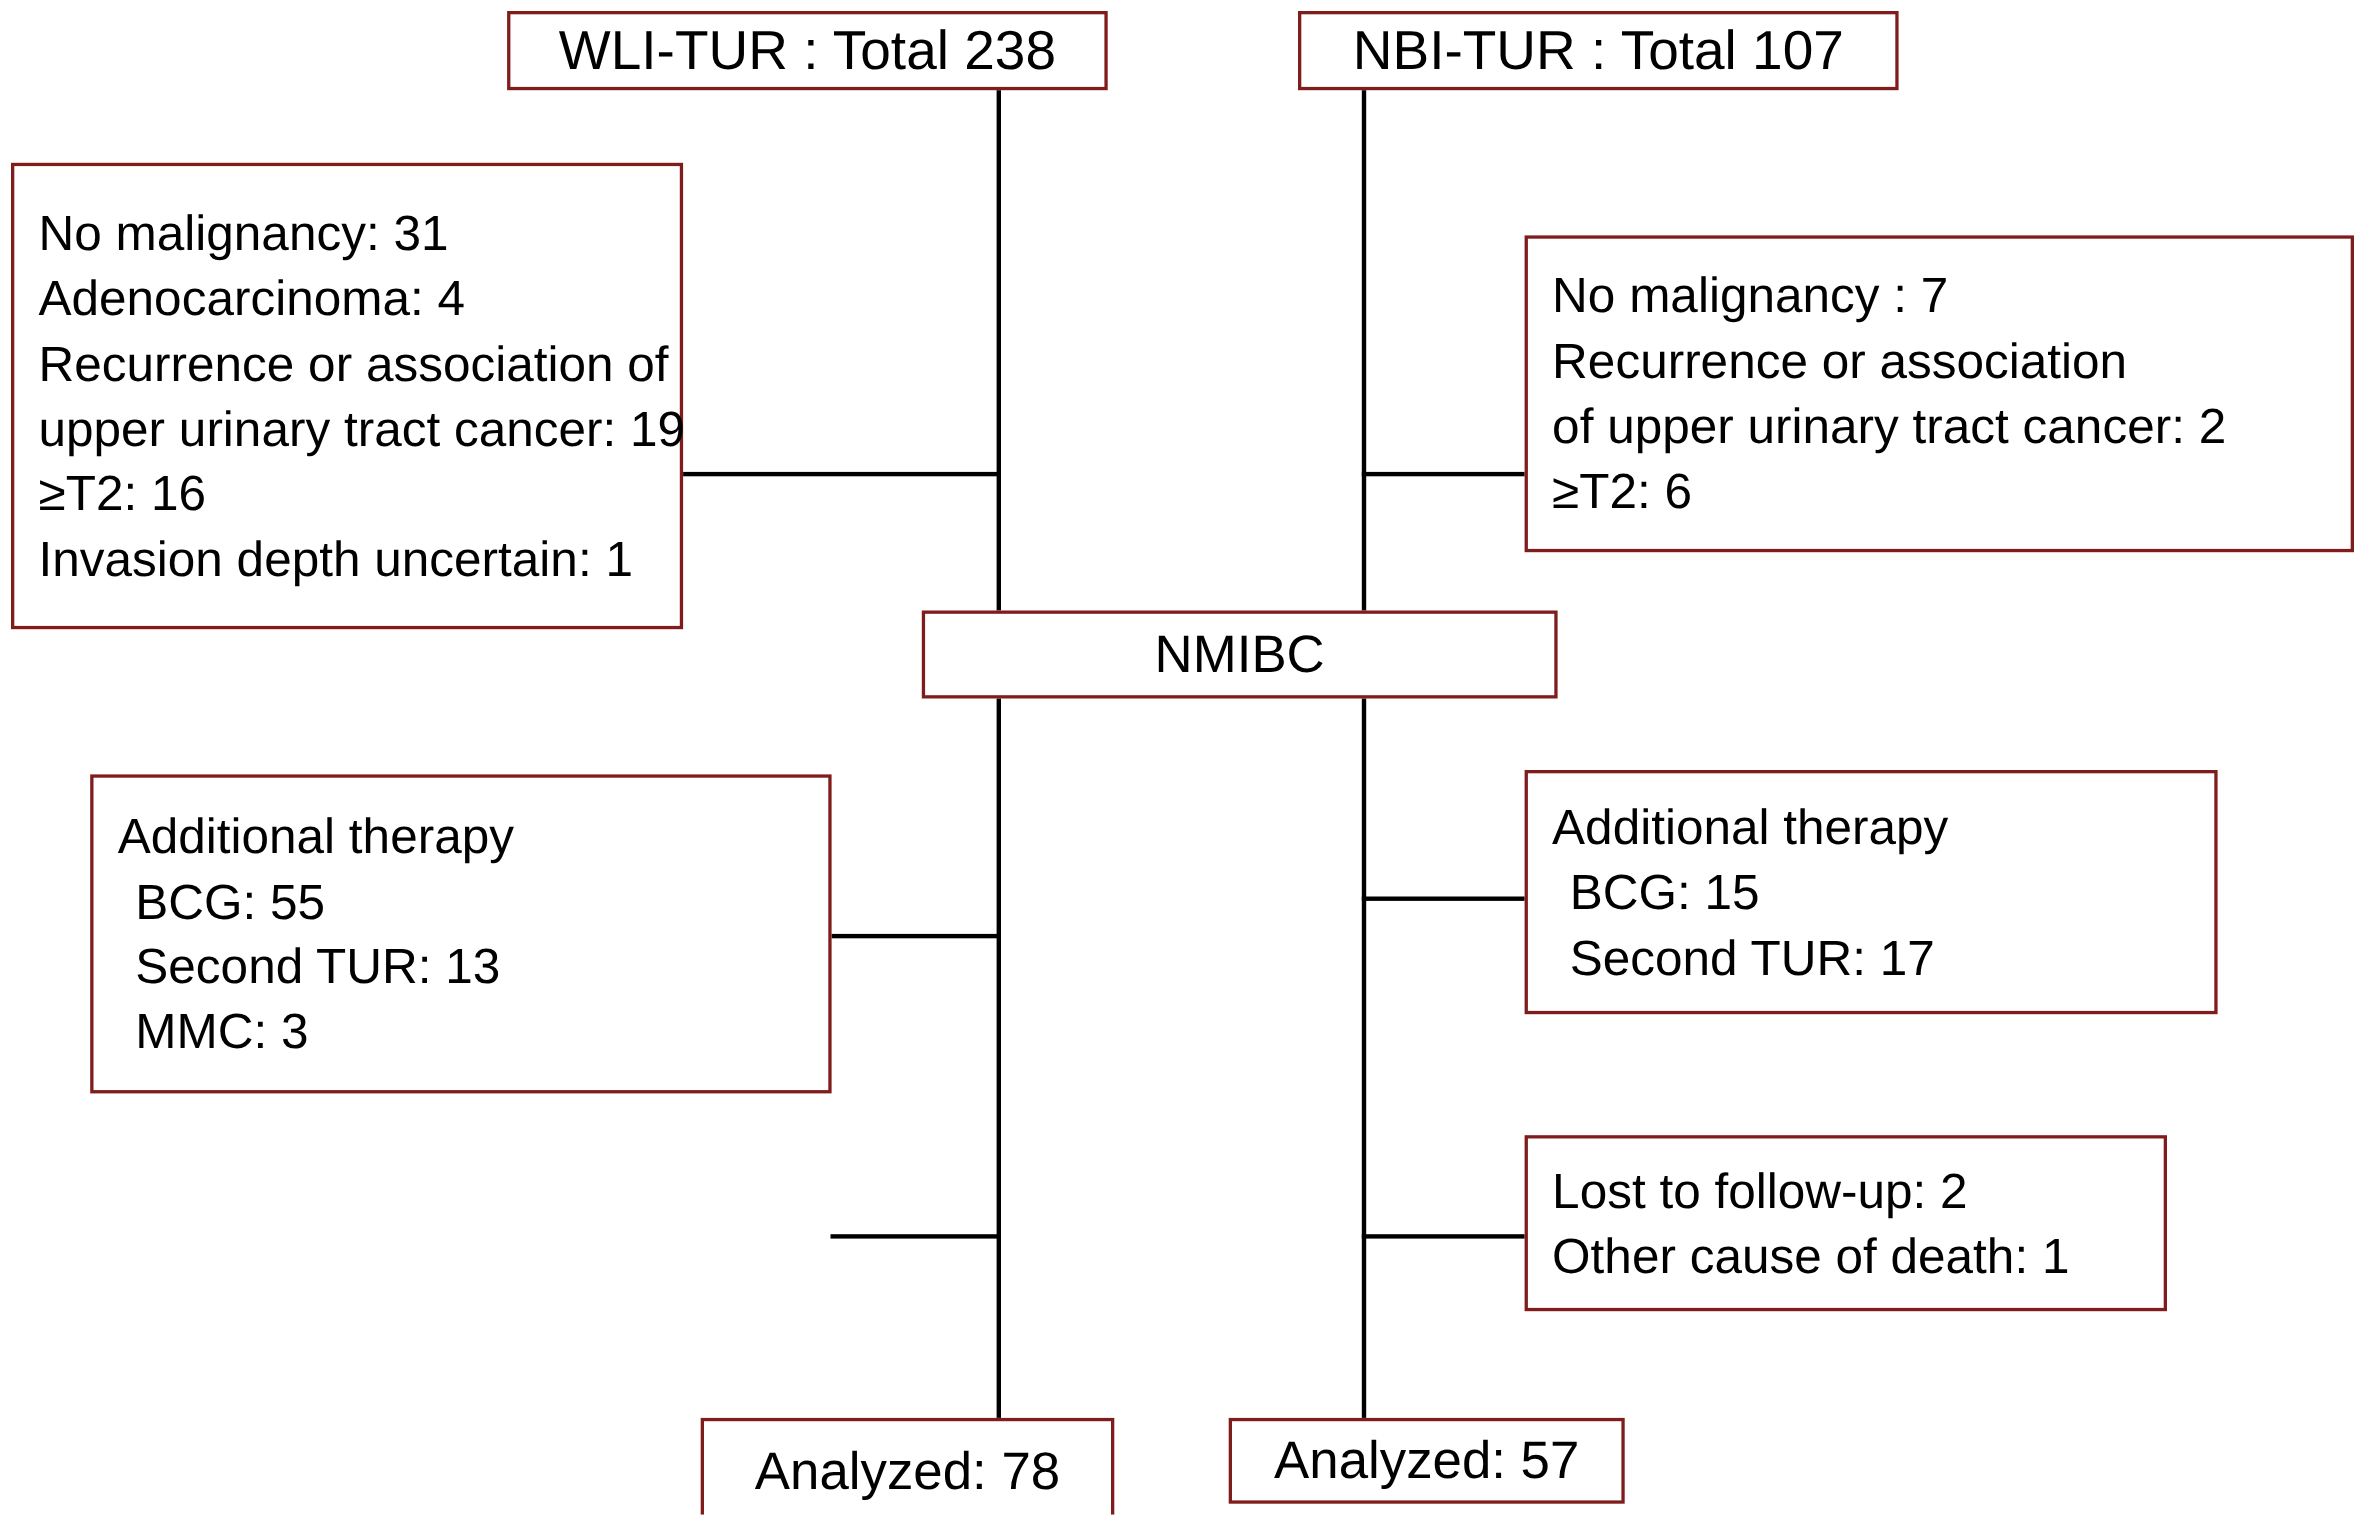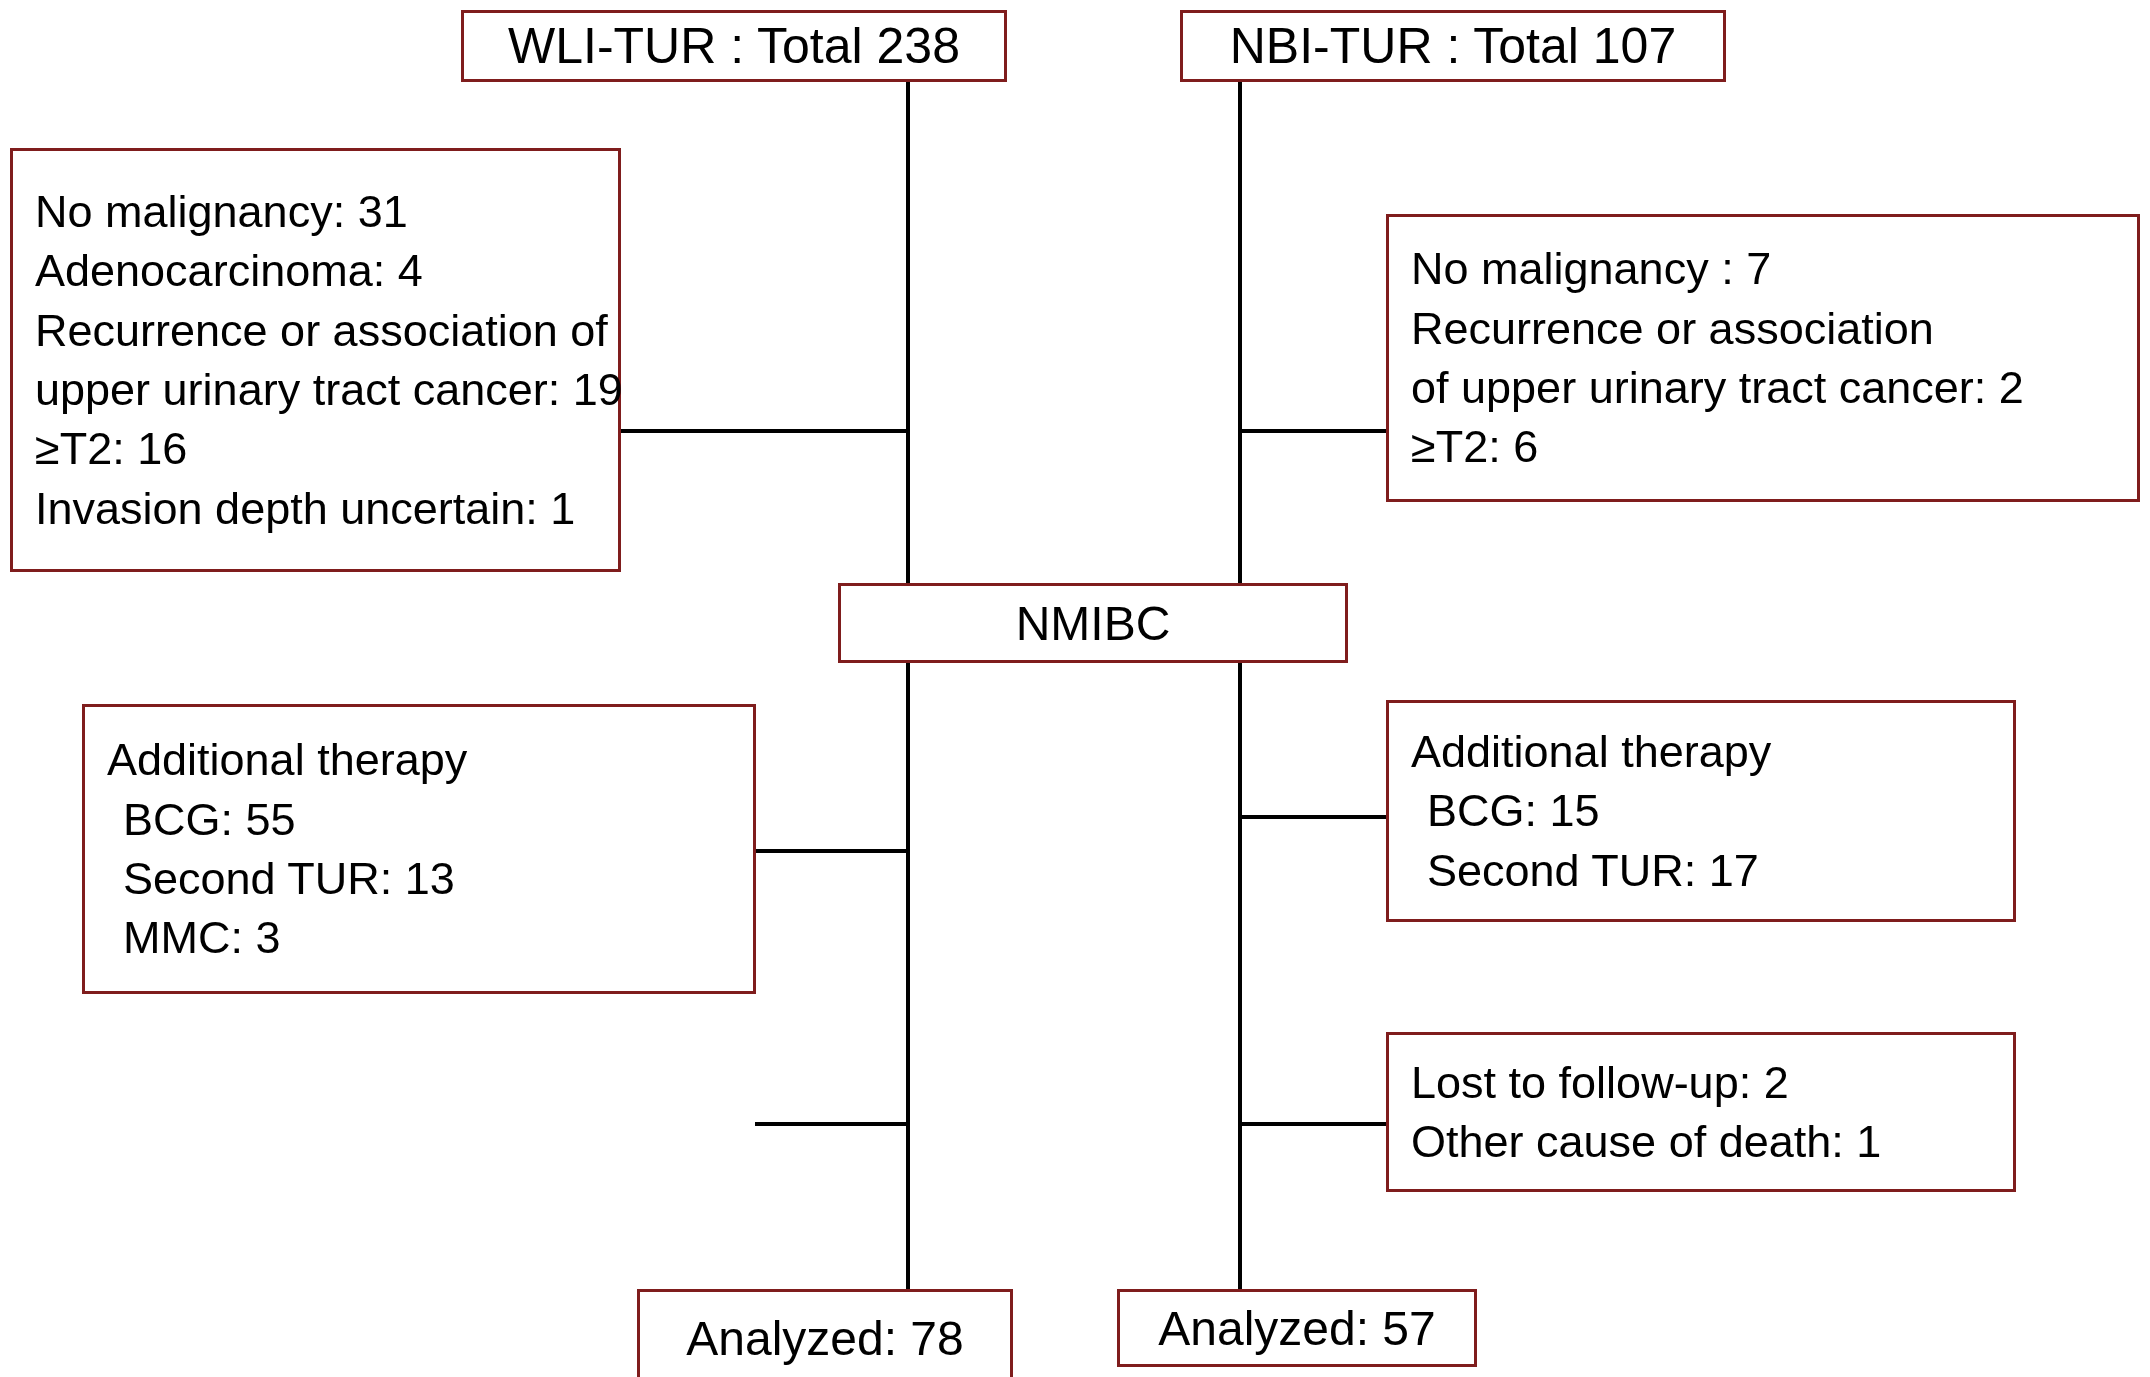--- a/index.html
+++ b/index.html
@@ -108,21 +108,21 @@
 
   <div class="box" style="left:1386px; top:214px; width:754px; height:288px;">
     <div class="box-inner">
       <div class="line-text pad-left">No malignancy : 7</div>
       <div class="line-text pad-left">Recurrence or association</div>
       <div class="line-text pad-left">of upper urinary tract cancer: 2</div>
       <div class="line-text pad-left">≥T2: 6</div>
     </div>
   </div>
 
-  <div class="box" style="left:838px; top:583px; width:510px; height:80px;padding-left:19px;">
+  <div class="box" style="left:838px; top:555px; width:578px; height:80px;padding-left:19px;">
     <div class="box-inner">
       <div class="center-text">NMIBC</div>
     </div>
   </div>
 
   <div class="box" style="left:82px; top:704px; width:674px; height:290px;">
     <div class="box-inner">
       <div class="line-text pad-left">Additional therapy</div>
       <div class="line-text pad-indent">BCG: 55</div>
       <div class="line-text pad-indent">Second TUR: 13</div>
@@ -132,21 +132,21 @@
 
   <div class="box" style="left:1386px; top:700px; width:630px; height:222px;">
     <div class="box-inner">
       <div class="line-text pad-left">Additional therapy</div>
       <div class="line-text pad-indent">BCG: 15</div>
       <div class="line-text pad-indent">Second TUR: 17</div>
     </div>
   </div>
 
 
-  <div class="box" style="left:1386px; top:1032px; width:630px; height:160px;">
+  <div class="box" style="left:1386px; top:1032px; width:584px; height:160px;">
     <div class="box-inner">
       <div class="line-text pad-left">Lost to follow-up: 2</div>
       <div class="line-text pad-left">Other cause of death: 1</div>
     </div>
   </div>
 
   <div class="box" style="left:637px; top:1289px; width:376px; height:98px;">
     <div class="box-inner">
       <div class="analyzed-text">Analyzed: 78</div>
     </div>

